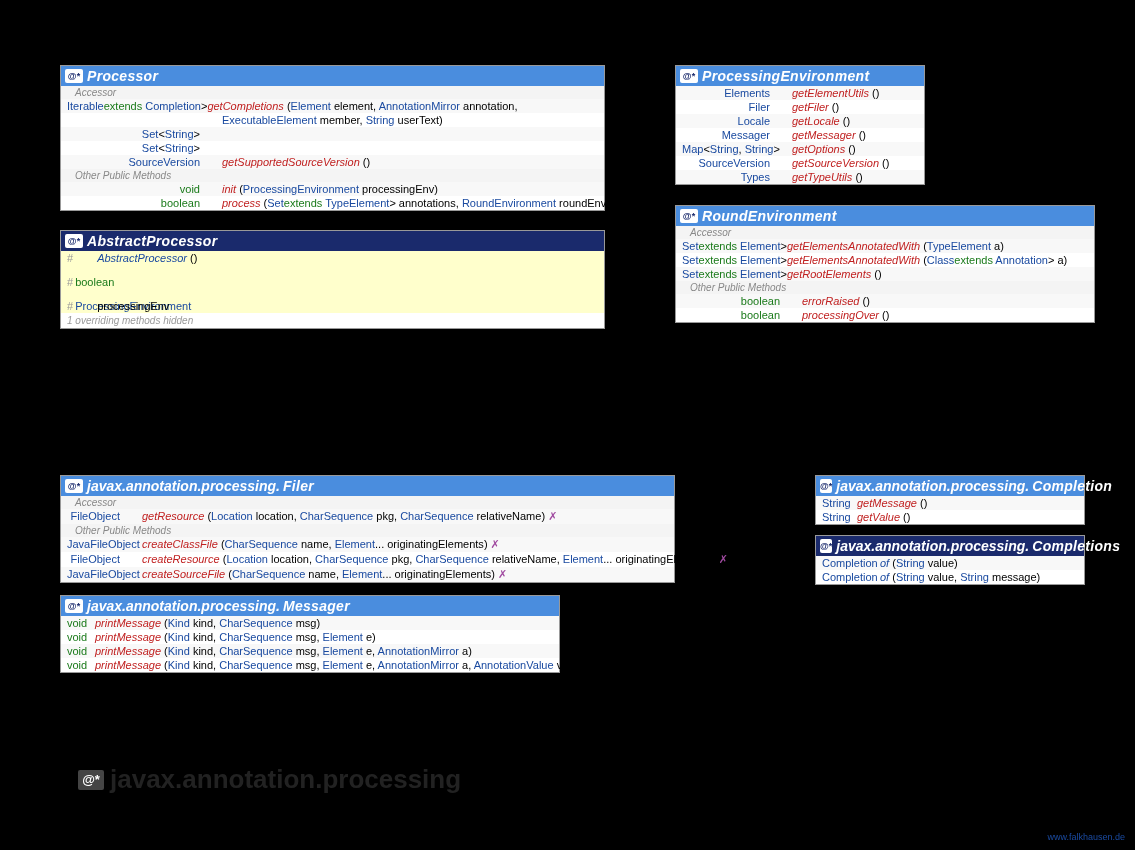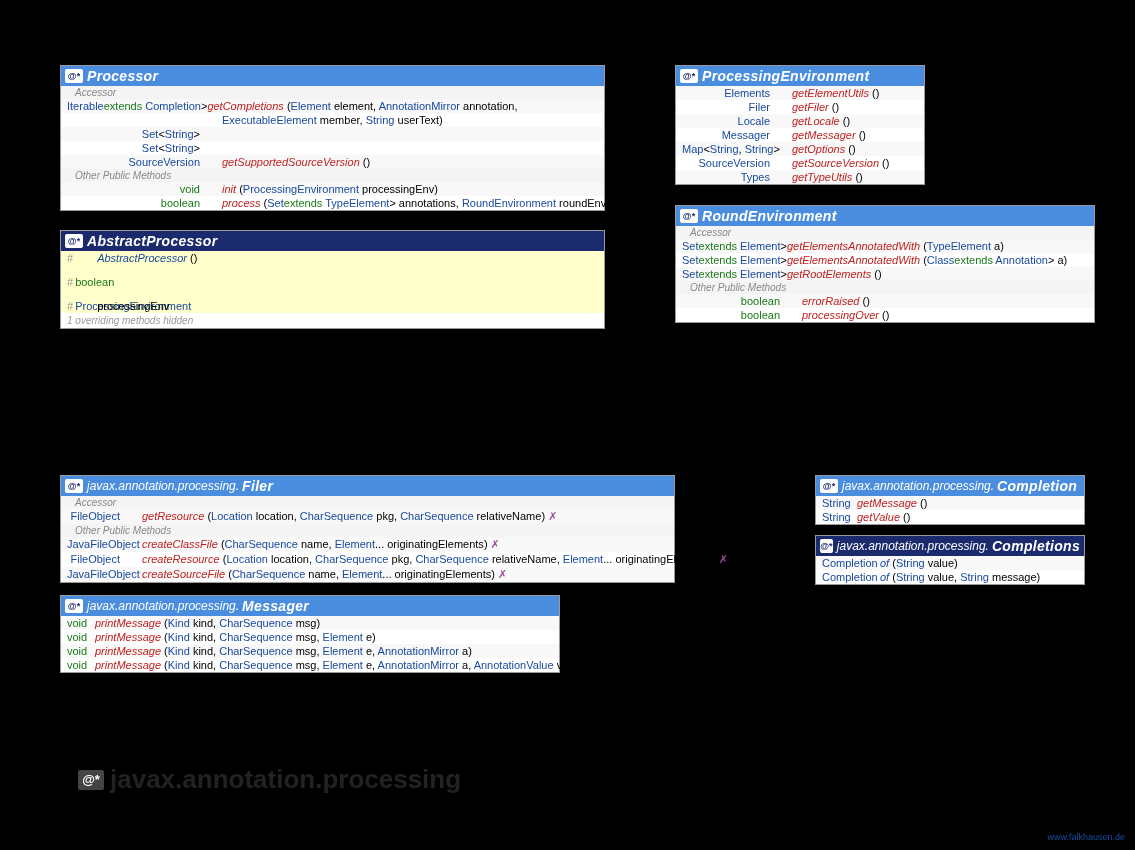--- a/index.html
+++ b/index.html
@@ -2,21 +2,21 @@
 <html><head>
 <meta charset="utf-8">
 <style>
   * { margin:0; padding:0; box-sizing:border-box; }
   body { background:#000; width:1135px; height:850px; position:relative; font-family:Arial,sans-serif; font-size:11px; }
   .box { position:absolute; background:#fff; border:1px solid #999; box-shadow:2px 2px 4px rgba(0,0,0,0.5); }
   .hdr { display:flex; align-items:center; padding:2px 4px; font-weight:bold; }
   .hdr-blue { background:#4a8dde; color:#fff; }
   .hdr-dark { background:#1a2a6c; color:#fff; }
   .badge { display:inline-flex; align-items:center; justify-content:center; width:18px; height:14px; background:#fff; color:#1a2a6c; font-size:9px; font-weight:bold; border-radius:2px; margin-right:4px; font-style:normal; }
-  .hdr .pfx { font-style:italic; font-weight:normal; margin-right:3px; font-size:12px; }
+  .hdr .pfx { font-style:italic; font-weight:bold; margin-right:3px; font-size:14px; }
   .hdr .nm { font-style:italic; font-size:14px; }
   .hdr-dark .nm, .hdr-blue .nm { letter-spacing:0.3px; }
   .sec { color:#888; font-style:italic; font-size:10px; padding:1px 14px; background:#f4f4f4; }
   .row { display:flex; padding:1px 6px; white-space:nowrap; }
   .row:nth-child(odd){ background:#f8f8f8; }
   .ret { text-align:right; flex:0 0 auto; padding-right:22px; }
   .sig { flex:1; }
   .t-type { color:#1a4aa0; }
   .t-kw { color:#1a7a1a; }
   .t-method { color:#c02020; font-style:italic; }

